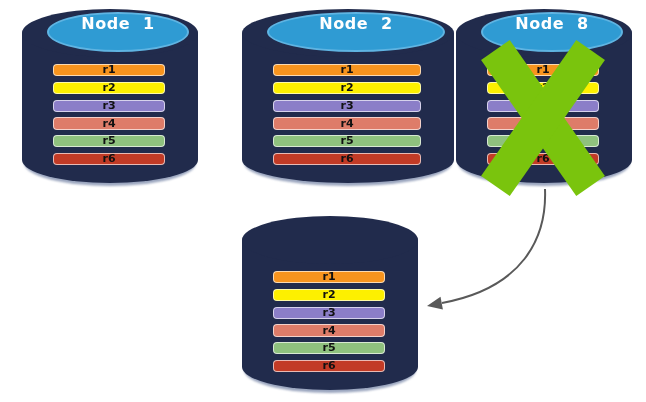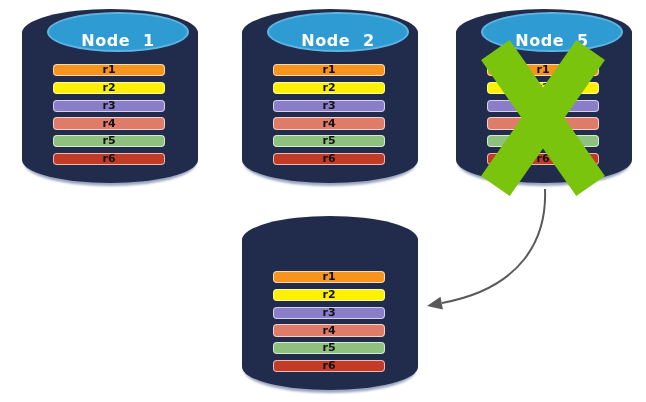--- a/index.html
+++ b/index.html
@@ -3,21 +3,21 @@
 <meta charset="utf-8">
 <style>
   html,body { margin:0; padding:0; background:#fff; }
   #canvas {
     position:relative; width:646px; height:402px; background:#fff;
     font-family:"DejaVu Sans","Liberation Sans",sans-serif; overflow:hidden;
   }
 
   .node { position:absolute; width:176px; height:177px; }
   #node-1 { left:22px;  top:9px;  }
-  #node-2 { left:242px; top:9px;  }
+  #node-2 { left:242px; top:9px;padding-left:36px;  }
   #node-3 { left:456px; top:9px;  }
   #node-4 { left:242px; top:216px;}
 
   
   .cyl-rim-bottom {
     position:absolute; left:2px; right:2px; bottom:0; height:46px;
     border-radius:50%; background:var(--cylinder-bottom-rim); filter:blur(1px);
   }
   .cyl-bottom {
     position:absolute; left:0; right:0; bottom:3px; height:46px;
@@ -28,21 +28,21 @@
     background:var(--cylinder-body);
   }
   .cyl-top-back {
     position:absolute; left:0; right:0; top:0; height:48px;
     border-radius:50%; background:var(--cylinder-body);
   }
   .cyl-top {
     position:absolute; left:25px; right:9px; top:3px; height:40px;
     border-radius:50%; background:var(--cylinder-top);
     border:2px solid var(--cylinder-top-rim); box-sizing:border-box;
-    display:flex; align-items:flex-end; justify-content:center;
+    display:flex; align-items:flex-start; justify-content:center;
   }
   .node-title {
     color:var(--title-text); font-size:16px; font-weight:bold;
     word-spacing:7px; letter-spacing:0.5px; white-space:nowrap;
   }
 
   .rows {
     position:absolute; left:31px; right:33px; top:55px;
     display:flex; flex-direction:column; gap:5.5px;
   }
@@ -130,21 +130,21 @@
         </div>
     </div>
   </div>
 
   <div class="node" id="node-3">
     <div class="cyl-rim-bottom"></div>
     <div class="cyl-bottom"></div>
     <div class="cyl-mid"></div>
     <div class="cyl-top-back"></div>
     <div class="cyl-top">
-      <span class="node-title">Node 5</span>
+      <span class="node-title">Node 8</span>
     </div>
     <div class="rows">
       <div class="row" style="background: rgb(247, 148, 30);">
           <span>r1</span>
         </div>
       <div class="row" style="background: rgb(253, 240, 0);">
           <span>r2</span>
         </div>
       <div class="row" style="background: rgb(139, 126, 200);">
           <span>r3</span>

